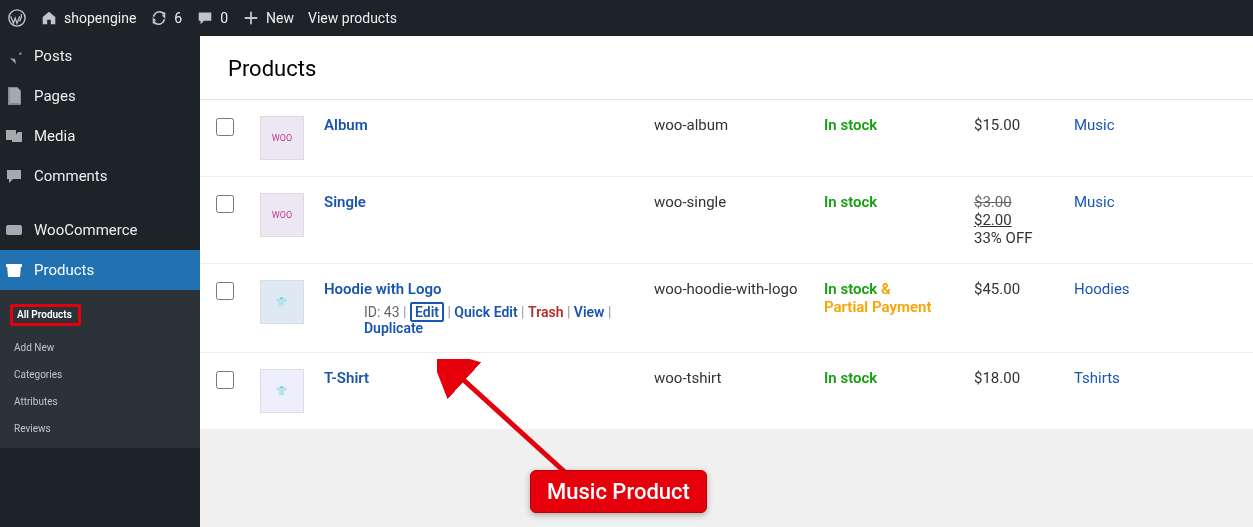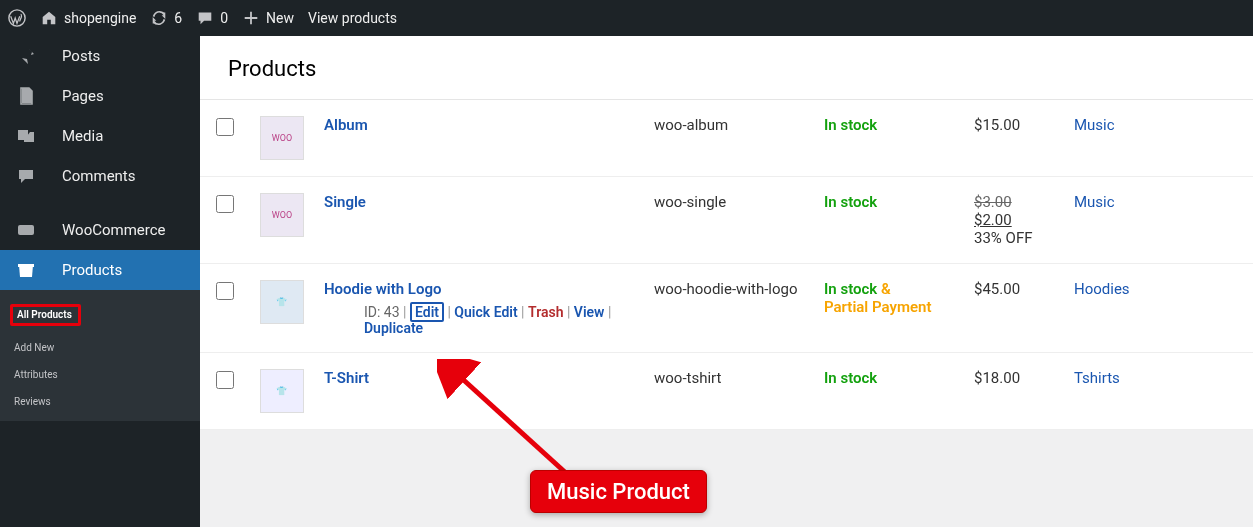--- a/index.html
+++ b/index.html
@@ -28,22 +28,22 @@
   
   .sidebar {
     position: absolute;
     top: 36px; left:0; bottom:0;
     width: 200px;
     background: #1d2327;
     color: #fff;
   }
   .menu-item {
     display:flex; align-items:center;
-    gap:26px;
-    padding: 10px 16px;
+    gap:10px;
+    padding: 10px 4px;
     color:#eee; font-size:15px;
     cursor:pointer;
   }
   .menu-item svg { fill:#a7aaad; width:20px; height:20px; flex:0 0 20px; }
   .menu-sep { height:14px; }
   .menu-item.current {
     background:#2271b1; color:#fff; position:relative;
   }
   .menu-item.current svg { fill:#fff; }
   .menu-item.current::after {
@@ -159,20 +159,21 @@
   <div class="menu-item current">
     <svg viewBox="0 0 20 20">
         <path d="M3 5h14l-1 12H4z" fill="#fff"></path>
         <rect x="2" y="4" width="16" height="3" fill="#fff"></rect>
       </svg>
     <span>Products</span>
   </div>
   <div class="submenu">
     <div class="sm-item current"><span class="redbox">All Products</span></div>
     <div class="sm-item">Add New</div>
+    <div class="sm-item">Categories</div>
     <div class="sm-item">Attributes</div>
     <div class="sm-item">Reviews</div>
   </div>
 </div>
 
 <div class="content">
   <div class="content-head">Products</div>
   <table class="table">
 
     <tbody>

